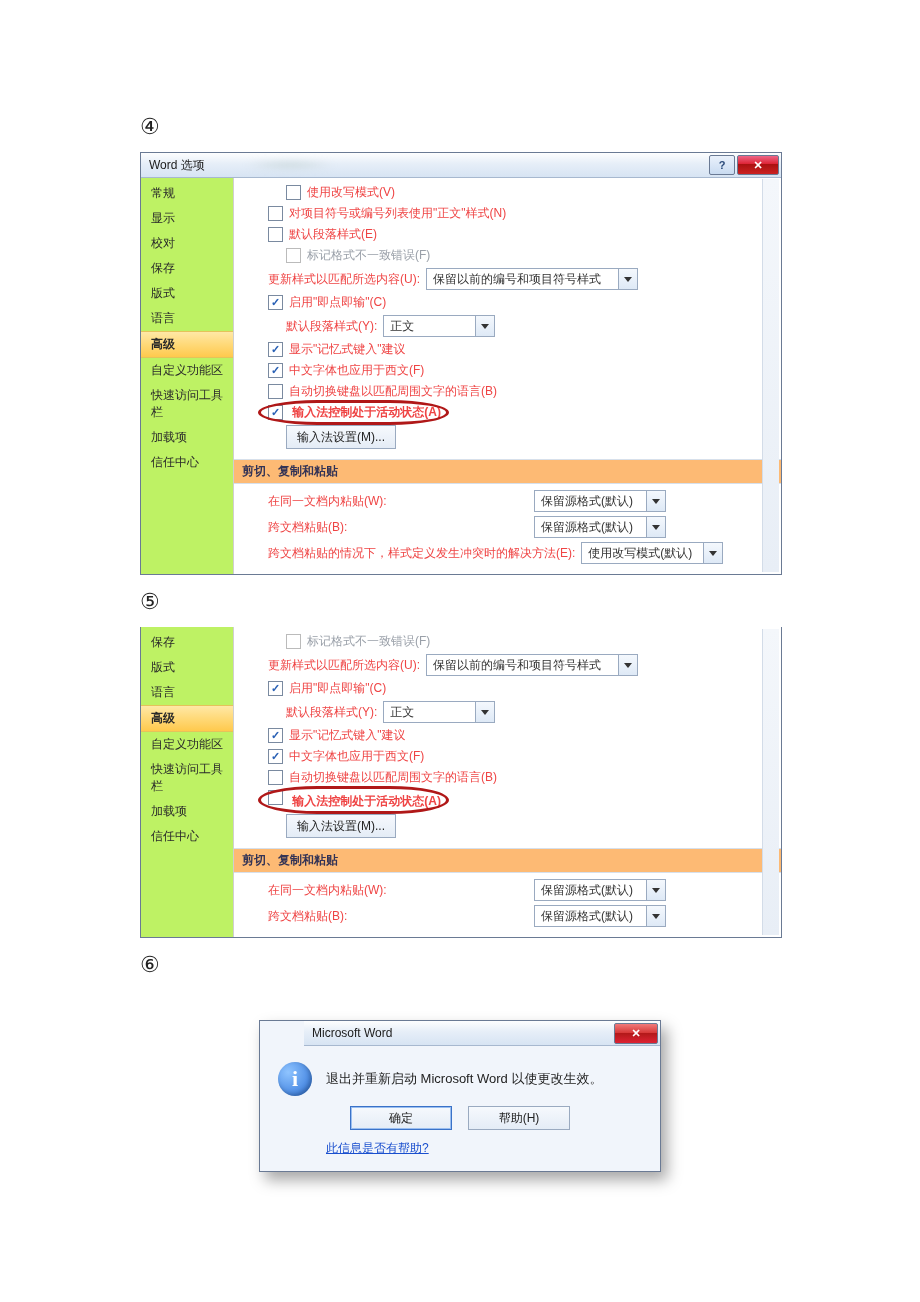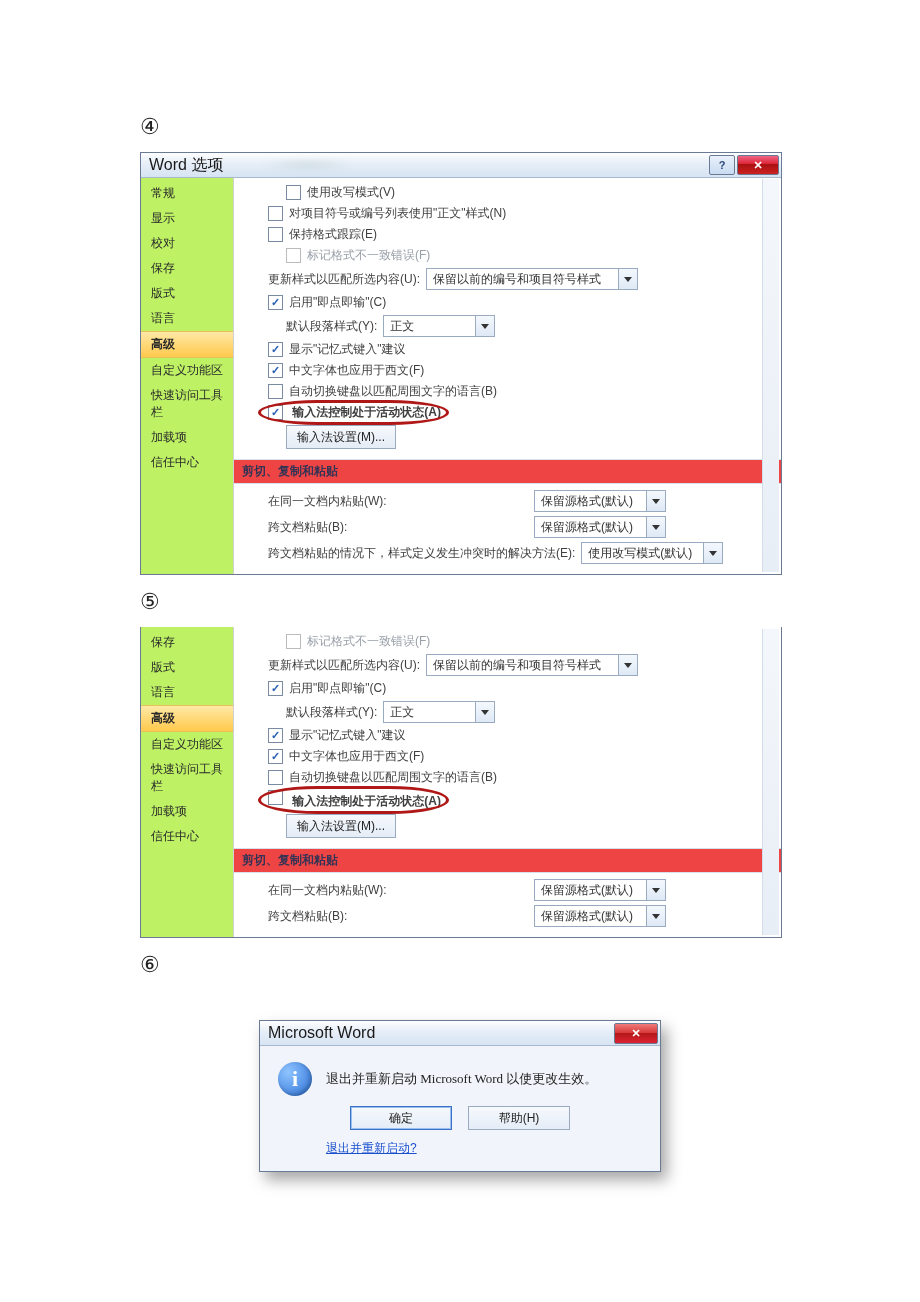--- a/index.html
+++ b/index.html
@@ -33,21 +33,21 @@
   .titlebar {
     height: 24px;
     background: linear-gradient(#fdfefe, #e6eef8 45%, #d7e4f3);
     border-bottom: 1px solid #a7b8cf;
     display: flex;
     align-items: center;
     padding: 0 4px;
     position: relative;
   }
   .titlebar .ttext {
-    font-size: 16px;
+    font-size: 12px;
     color: #1a1a1a;
     padding-left: 4px;
   }
   .titlebar .blur {
     width: 110px; height: 14px;
     background: radial-gradient(#bcc 10%, transparent 60%);
     filter: blur(3px);
     margin-left: 30px;
     opacity:.5;
   }
@@ -95,21 +95,21 @@
   .content .row.indent2 { padding-left:36px; }
   .chk {
     width:13px; height:13px;
     border:1px solid #7a8aa0;
     background:#fff;
     display:inline-flex; align-items:center; justify-content:center;
     font-size:11px; line-height:1;
   }
   .chk.on::before{ content:"✓"; color:#2a61b5; font-weight:bold; }
   .chk.dim { border-color:#bbb; }
-  .lbl { color:#404040; }
+  .lbl { color:#ef4444; }
   .disabled { color:#9aa0a9; }
   .select {
     height:20px;
     border:1px solid #9aaac0;
     background:#fff;
     display:flex; align-items:center;
     padding:0 4px 0 6px;
     min-width: 160px;
     position:relative;
   }
@@ -127,21 +127,21 @@
     height:22px;
     border:1px solid #9aaac0;
     background:linear-gradient(#f6f9fd,#e4ecf6);
     padding:0 10px;
     display:inline-flex; align-items:center;
     color:#222;
   }
   .section-hdr {
     margin:8px -6px 4px -16px;
     padding:3px 6px 3px 8px;
-    background:#ef4444;
+    background:#fdba74;
     border-top:1px solid #d7e0eb;
     border-bottom:1px solid #d7e0eb;
     font-weight:bold;
     color:#335;
   }
   .circled {
     position:relative;
     font-weight:bold;
   }
   .circled::after{
@@ -161,39 +161,39 @@
   .dialog.cropped .scrollhint{ top:2px; }
 
   
   .msgwrap { display:flex; justify-content:center; margin-top:40px; }
   .msgbox {
     width:400px;
     border:1px solid #6a7a94;
     background:#f1f5fb;
     box-shadow: 6px 8px 14px rgba(0,0,0,.35);
   }
-  .msgbox .titlebar { background:linear-gradient(#fdfefe,#e6eef8 45%,#d7e4f3); }
+  .msgbox .titlebar { background:linear-gradient(#fdfefe,#e6eef8 45%,#d7e4f3);margin-left:44px; }
   .msgbox .tbtn.close {
     width:42px; height:19px;
     background:linear-gradient(#f07a7a 0%, #d83a3a 45%, #b01818 46%, #d23 100%);
   }
   .msgbody {
     padding:16px 18px 14px 18px;
     display:flex; flex-direction:column; gap:10px;
   }
   .msgrow1 { display:flex; align-items:center; gap:14px; }
   .info-ico {
     width:34px; height:34px; border-radius:50%;
     background:radial-gradient(circle at 30% 30%, #8fc4ff, #2a6fd6);
     display:flex; align-items:center; justify-content:center;
     color:#fff; font-weight:bold; font-family:Georgia, serif;
     font-size:22px;
     box-shadow: inset -2px -2px 4px rgba(0,0,0,.25);
   }
-  .msgtext { font-family: Liberation Serif, serif; font-size:13px; color:#222; }
+  .msgtext { font-family: Liberation Sans, sans-serif; font-size:13px; color:#222; }
   .msgbtns { display:flex; justify-content:center; gap:16px; }
   .msgbtns .btn { min-width:80px; justify-content:center; }
   .btn.primary { border:1px solid #3a72c8; box-shadow:0 0 0 1px #9abef0 inset; }
   .link { color:#1a4fce; text-decoration:underline; padding-left:48px; }
 </style>
 </head>
 <body>
 
 <div class="page">
 
@@ -228,21 +228,21 @@
         <div class="row indent2">
           <span class="chk"></span>
           <span class="lbl">使用改写模式(V)</span>
         </div>
         <div class="row indent1">
           <span class="chk"></span>
           <span class="lbl">对项目符号或编号列表使用"正文"样式(N)</span>
         </div>
         <div class="row indent1">
           <span class="chk"></span>
-          <span class="lbl">保持格式跟踪(E)</span>
+          <span class="lbl">默认段落样式(E)</span>
         </div>
         <div class="row indent2">
           <span class="chk dim"></span>
           <span class="lbl disabled">标记格式不一致错误(F)</span>
         </div>
         <div class="row indent1">
           <span class="lbl">更新样式以匹配所选内容(U):</span>
           <div class="select" style="min-width:200px">
             <span>保留以前的编号和项目符号样式</span>
             <span class="arrow"></span>
@@ -401,18 +401,18 @@
       </div>
       <div class="msgbody">
         <div class="msgrow1">
           <div class="info-ico">i</div>
           <div class="msgtext">退出并重新启动 Microsoft Word 以使更改生效。</div>
         </div>
         <div class="msgbtns">
           <div class="btn primary">确定</div>
           <div class="btn">帮助(H)</div>
         </div>
-        <div class="link">退出并重新启动?</div>
+        <div class="link">此信息是否有帮助?</div>
       </div>
     </div>
   </div>
 
 </div>
 
 </body></html>

